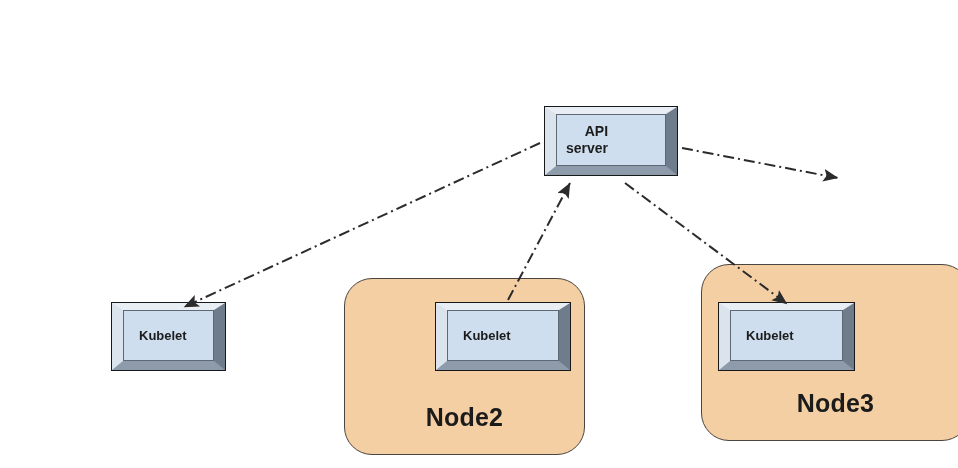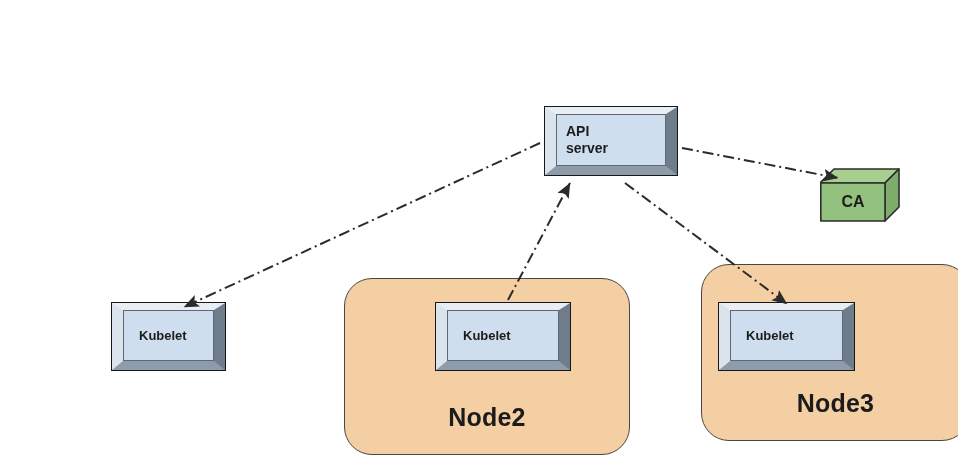--- a/index.html
+++ b/index.html
@@ -86,21 +86,21 @@
     align-items: center;
     justify-content: flex-start;
   }
   .bev-label {
     color: #1c1c1c;
     font-size: 14px;
     font-weight: bold;
     line-height: 17px;
     padding-left: 9px;
     white-space: pre-line;
-    text-align: left;
+    text-align: right;
   }
   .bevel.kubelet .bev-label {
     font-size: 13px;
     padding-left: 15px;
   }
 
   
   .cube {
     position: absolute;
     z-index: 3;
@@ -117,21 +117,21 @@
     pointer-events: none;
   }
 </style>
 </head>
 <body>
 
 <div id="canvas">
 
 
 
-  <div class="group node" style="left:344px; top:278px; width:286px; height:177px;">
+  <div class="group node" style="left:344px; top:278px; width:241px; height:177px;">
     <div class="group-title">Node2</div>
   </div>
 
   <div class="group node" style="left:669px; top:264px; width:269px; height:177px;margin-left:32px;">
     <div class="group-title">Node3</div>
   </div>
 
   <div class="bevel apiserver" style="left:544px; top:106px; width:134px; height:70px;">
     <div class="bev-face">
       <div class="bev-inner">
@@ -158,28 +158,20 @@
   </div>
 
   <div class="bevel kubelet" style="left:718px; top:302px; width:137px; height:69px;">
     <div class="bev-face">
       <div class="bev-inner">
         <span class="bev-label">Kubelet</span>
       </div>
     </div>
   </div>
 
-  <div class="cube" style="left:820px; top:167px; width:80px; height:56px;">
-    <svg width="80" height="56" viewBox="0 0 80 56">
-      <polygon points="0,16 14,2 79,2 65,16" fill="#a8cf90" stroke="#2d2d2d" stroke-width="1.6" stroke-linejoin="round"></polygon>
-      <polygon points="65,16 79,2 79,40 65,54" fill="#7fae6b" stroke="#2d2d2d" stroke-width="1.6" stroke-linejoin="round"></polygon>
-      <rect x="0.8" y="16" width="64.2" height="38" fill="#93c17e" stroke="#2d2d2d" stroke-width="1.6" stroke-linejoin="round"></rect>
-    </svg>
-    <div class="cube-label" style="top:26px; left:0; width:66px;">CA</div>
-  </div>
 
   <svg id="edges">
     <defs>
       <marker id="ah" markerWidth="9" markerHeight="9" refX="7.4" refY="3.2" orient="auto" markerUnits="strokeWidth">
         <path d="M0,0 L7.6,3.2 L0,6.4 L1.6,3.2 z" fill="#2b2b2b"></path>
       </marker>
     </defs>
 
     <path d="M 682,148 L 838,178" fill="none" stroke="#2b2b2b" stroke-width="2" stroke-dasharray="11,4,2,4" marker-end="url(#ah)"></path>
 

